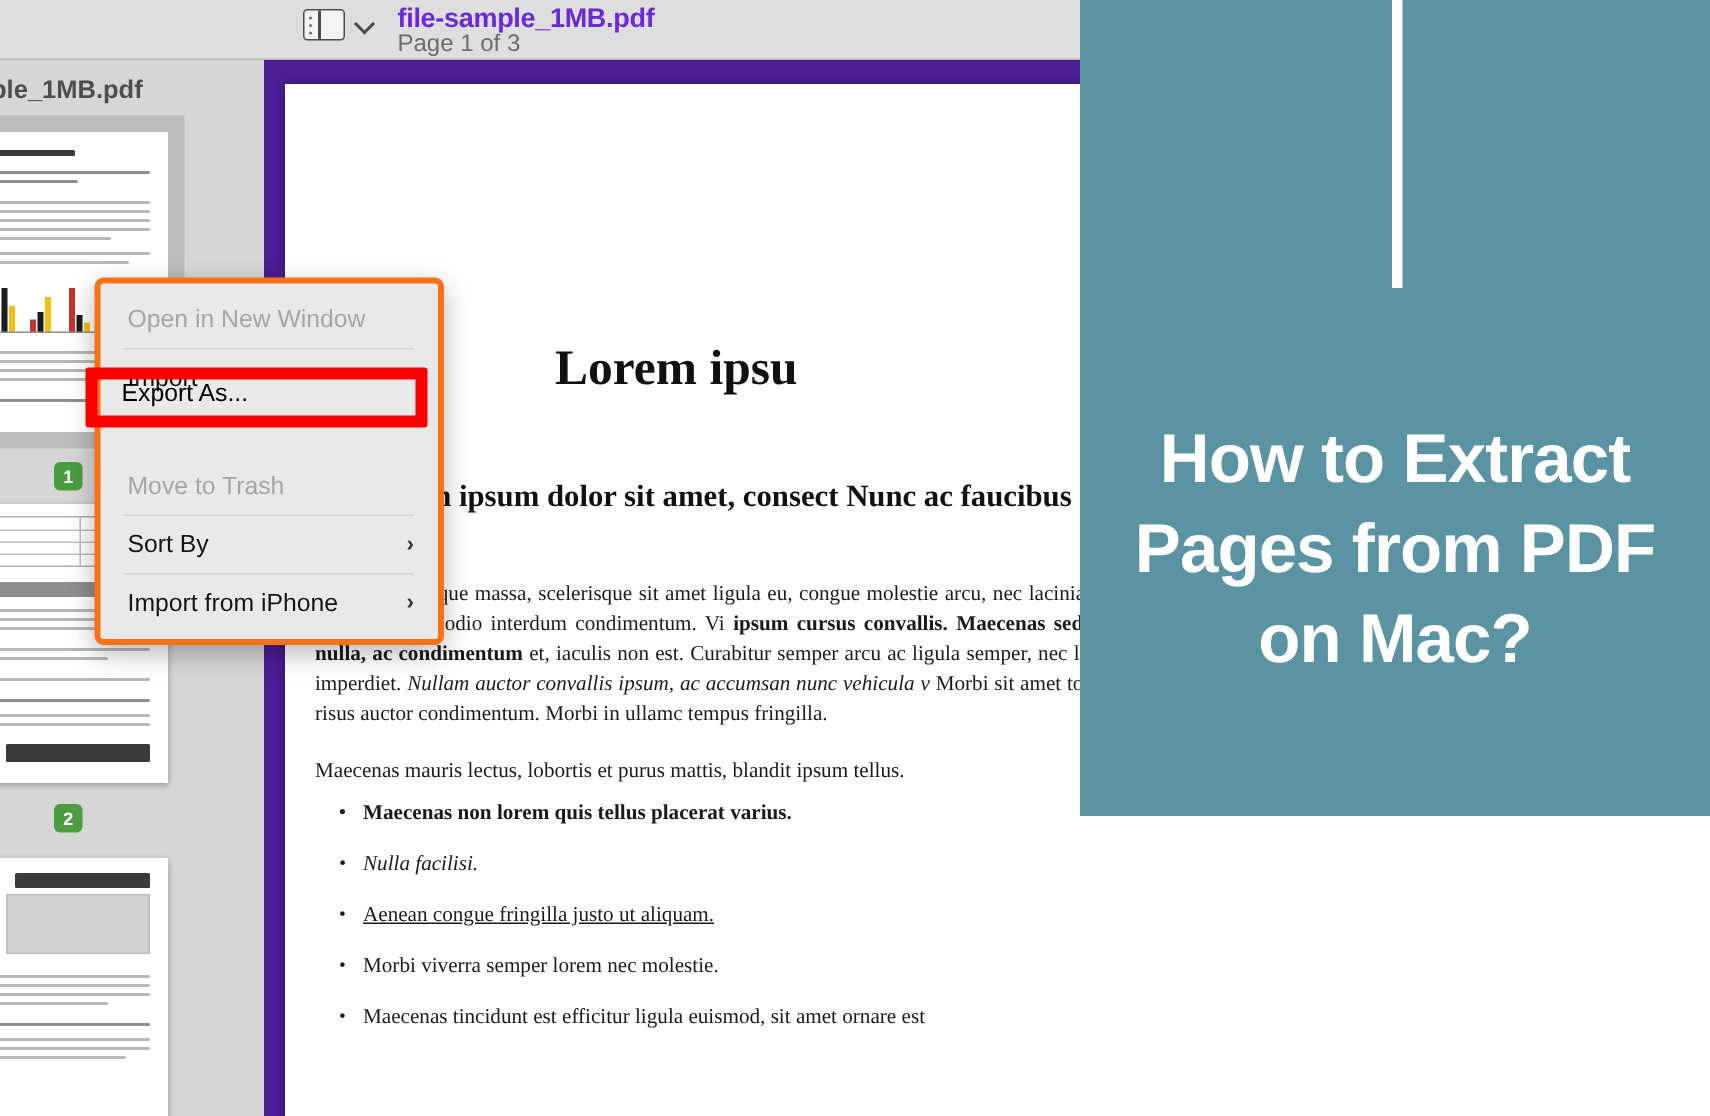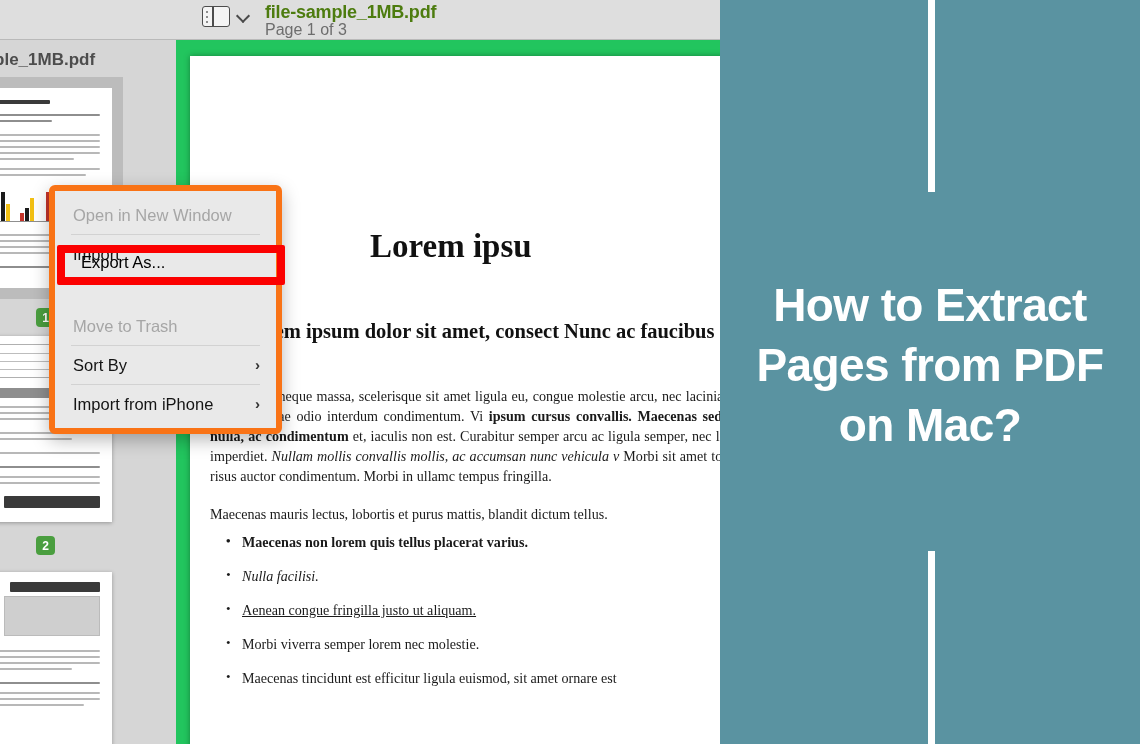--- a/index.html
+++ b/index.html
@@ -47,21 +47,21 @@
   }
   .chev-down:before{
     content:""; position:absolute; left:0; top:0;
     width:8px; height:8px;
     border-right:2.2px solid #4a4a4a; border-bottom:2.2px solid #4a4a4a;
     transform:rotate(45deg);
   }
 
   #doc-title {
     position:absolute; left:265px; top:2px;
-    font-size:18px; font-weight:bold; color:#4d7c0f;
+    font-size:18px; font-weight:bold; color:#6d28d9;
     letter-spacing:-0.2px; white-space:nowrap;
   }
   #doc-subtitle {
     position:absolute; left:265px; top:21px;
     font-size:16px; color:#6d6d6d; white-space:nowrap;
   }
 
   
   #thumb-sidebar {
     position:absolute; left:0; top:40px; width:176px; height:704px;
@@ -91,21 +91,21 @@
   .tl.black { background:#3a3a3a; height:3px; }
   .tbar { position:absolute; bottom:0; width:4px; }
   .tchart { position:absolute; }
   .ttable { position:absolute; border:1px solid #b0b0b0; }
   .ttable i { position:absolute; background:#bdbdbd; }
   .timg { position:absolute; background:#cfcfcf; border:1px solid #bbb; }
 
   
   #viewer {
     position:absolute; left:176px; top:40px; width:544px; height:704px;
-    background:#22c55e;
+    background:#4c1d95;
   }
   #page {
     position:absolute; left:14px; top:16px; width:560px; height:740px;
     background:#ffffff;
     box-shadow:0 0 6px rgba(0,0,0,0.35);
   }
   #page-inner { position:relative; padding:0; }
 
   .pg-h1 {
     position:absolute; left:180px; top:172px;
@@ -140,23 +140,23 @@
   }
   #bullets li:before {
     content:"•"; position:absolute; left:0; top:-1px; font-size:13px;
   }
   #bullets li.b  { font-weight:bold; }
   #bullets li.i  { font-style:italic; }
   #bullets li.u > span.ul { text-decoration:underline; }
 
   
   #context-menu {
-    position:absolute; left:49px; top:185px; width:233px;
+    position:absolute; left:63px; top:185px; width:233px;
     background:#e9e9e9;
-    border:6px solid #f97316; border-radius:6px;
+    border:4px solid #f97316; border-radius:6px;
     box-shadow:0 6px 18px rgba(0,0,0,0.28);
     padding:6px 0;
     z-index:40;
   }
   .menu-item {
     height:36px; line-height:36px;
     padding:0 18px;
     font-size:16.5px; color:#141414;
     white-space:nowrap; position:relative;
   }
@@ -172,21 +172,21 @@
     border:8px solid #fb0000; border-radius:2px;
     z-index:45; pointer-events:none;
   }
   #menu-export-label {
     position:absolute; left:81px; top:253px;
     font-size:16.5px; color:#000000; z-index:46; white-space:nowrap;
   }
 
   
   #title-panel {
-    position:absolute; left:720px; top:0; width:420px; height:744px;
+    position:absolute; left:720px; top:0; width:420px; height:544px;
     background:#5a93a1;
     overflow:hidden;
   }
   .deco-line {
     position:absolute; width:7px; background:#ffffff;
   }
   #deco-line-top    { left:208px; top:0;     height:192px; }
   #deco-line-bottom { left:208px; top:551px; height:193px; }
   #panel-heading {
     position:absolute; left:0; top:276px; width:420px;
@@ -277,25 +277,25 @@
     <div id="page">
       <div id="page-inner">
         <div class="pg-h1">Lorem ipsu</div>
 
         <div class="pg-lead">Lorem ipsum dolor sit amet, consect Nunc ac faucibus odio.</div>
 
         <div class="pg-body" id="para1">
           <span>Vestibulum neque massa, scelerisque sit amet ligula eu, congue molestie arcu, nec lacinia nisi. Ut ac dolor vitae odio interdum condimentum. Vi</span>
           <b>ipsum cursus convallis. Maecenas sed egestas nulla, ac condimentum</b>
           <span>et, iaculis non est. Curabitur semper arcu ac ligula semper, nec luctus nis imperdiet. </span>
-          <i>Nullam mollis convallis mollis, ac accumsan nunc vehicula v</i>
+          <i>Nullam auctor convallis ipsum, ac accumsan nunc vehicula v</i>
           <span>Morbi sit amet tortor quis risus auctor condimentum. Morbi in ullamc tempus fringilla.</span>
         </div>
 
-        <div class="pg-body" id="para2">Maecenas mauris lectus, lobortis et purus mattis, blandit dictum tellus.</div>
+        <div class="pg-body" id="para2">Maecenas mauris lectus, lobortis et purus mattis, blandit ipsum tellus.</div>
 
         <ul id="bullets">
           <li class="b">
             <span>Maecenas non lorem quis tellus placerat varius.</span>
           </li>
           <li class="i">
             <span>Nulla facilisi.</span>
           </li>
           <li class="u">
             <span class="ul">Aenean congue fringilla justo ut aliquam.</span>

